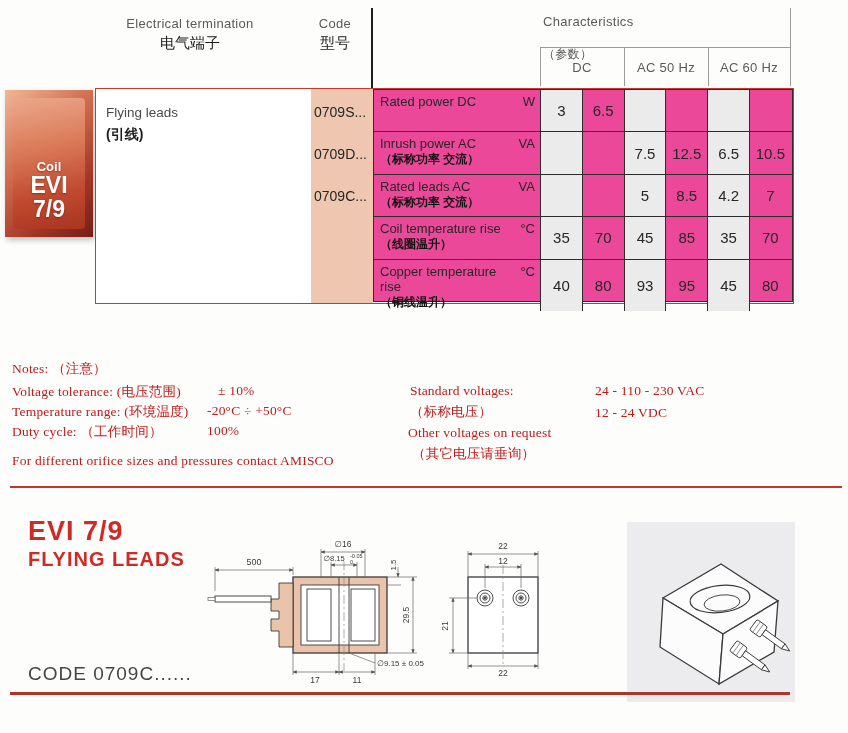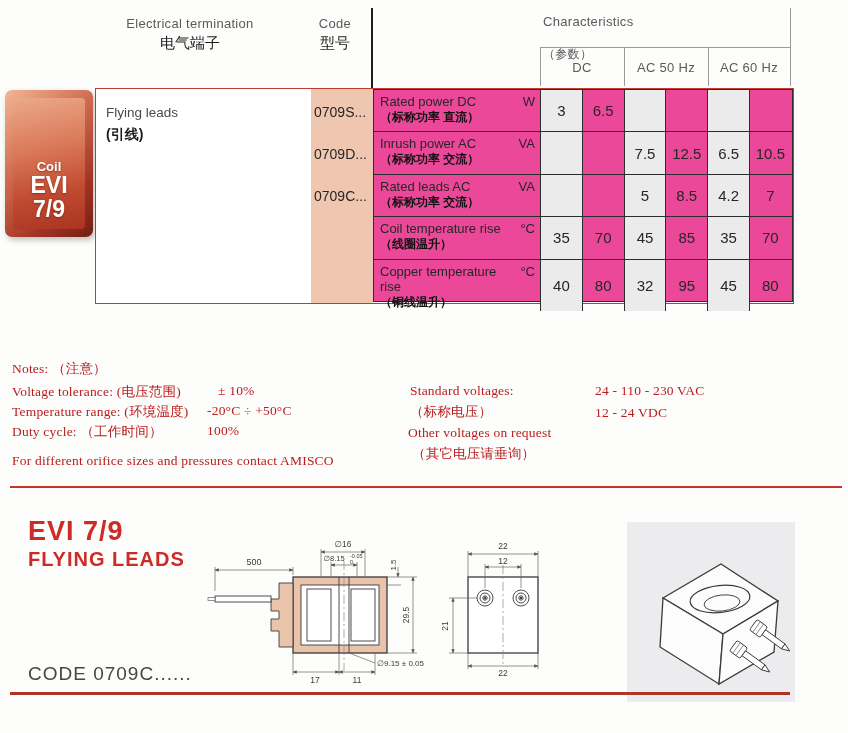--- a/index.html
+++ b/index.html
@@ -31,21 +31,21 @@
   .crow:last-child{border-bottom:none;}
   .cname{padding:4px 5px 0 6px;box-sizing:border-box;}
   .cname-top{display:flex;justify-content:space-between;font-size:13px;color:#262626;}
   .cname-top .unit{margin-left:4px;}
   .cname-zh{font-size:12px;color:#111;font-weight:700;margin-top:0px;}
   .cval{border-left:1.5px solid #2d2d2d;display:flex;align-items:center;
         justify-content:center;font-size:15px;color:#262626;box-sizing:border-box;}
   .cval.shade{background:#ebebeb;}
 
   
-  #badge{left:5px;top:90px;width:88px;height:147px;border-radius:7px;
+  #badge{left:5px;top:90px;width:88px;height:147px;border-radius:0;
          background:linear-gradient(135deg,#f2b796 0%,#cf6a4d 40%,#a03424 75%,#731f14 100%);
          box-shadow:2px 3px 6px rgba(0,0,0,.25);padding:8px;box-sizing:border-box;}
   #badge-inner{width:100%;height:100%;border-radius:4px;
          background:linear-gradient(168deg,#eba98b 0%,#da7a59 38%,#c04a30 72%,#a93421 100%);
          display:flex;flex-direction:column;justify-content:flex-end;align-items:center;
          padding-bottom:8px;box-sizing:border-box;color:#fff;
          text-shadow:0 1px 2px rgba(90,20,10,.5);}
   .badge-l1{font-size:13px;font-weight:700;}
   .badge-l2{font-size:23px;font-weight:800;line-height:1.02;}
   .badge-l3{font-size:23px;font-weight:800;line-height:1.02;}
@@ -118,21 +118,20 @@
     </div>
 
     <div id="char-table" class="abs">
 
       <div class="crow" style="top:0;">
         <div class="cname">
           <div class="cname-top">
               <span>Rated power DC</span>
               <span class="unit">W</span>
             </div>
-          <div class="cname-zh">（标称功率 直流）</div>
         </div>
         <div class="cval shade">3</div>
         <div class="cval">6.5</div>
         <div class="cval shade"></div>
         <div class="cval"></div>
         <div class="cval shade"></div>
         <div class="cval"></div>
       </div>
 
       <div class="crow" style="top:42.4px;">
@@ -186,21 +185,21 @@
       <div class="crow" style="top:169.6px;">
         <div class="cname">
           <div class="cname-top">
               <span>Copper temperature rise</span>
               <span class="unit">°C</span>
             </div>
           <div class="cname-zh">（铜线温升）</div>
         </div>
         <div class="cval shade">40</div>
         <div class="cval">80</div>
-        <div class="cval shade">32</div>
+        <div class="cval shade">93</div>
         <div class="cval">95</div>
         <div class="cval shade">45</div>
         <div class="cval">80</div>
       </div>
     </div>
   </div>
 
   <div class="abs note" style="left:12px;top:360px;">Notes:  （注意）</div>
   <div class="abs note" style="left:12px;top:383px;">Voltage tolerance: (电压范围)</div>
   <div class="abs note" style="left:218px;top:383px;">± 10%</div>

